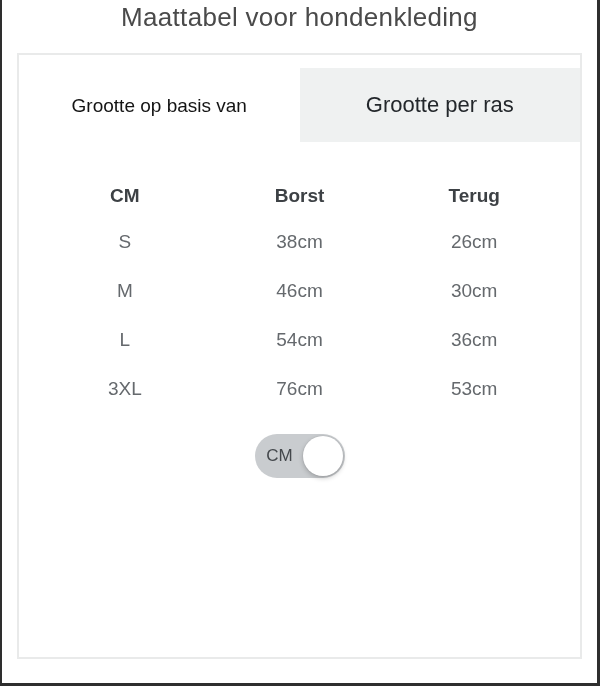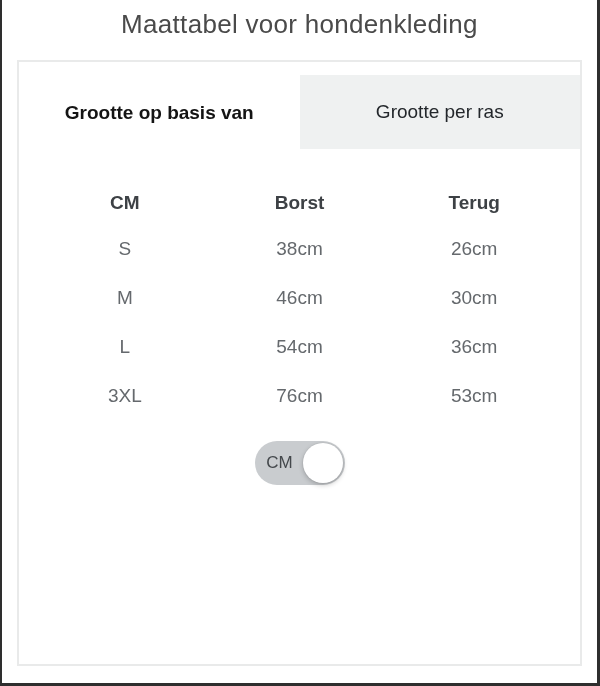--- a/index.html
+++ b/index.html
@@ -11,21 +11,20 @@
   }
   #frame {
     width: 600px; height: 686px;
     background: #ffffff;
     border-left: 2px solid #2e2e2e;
     border-right: 3px solid #2e2e2e;
     border-bottom: 3px solid #2e2e2e;
     overflow: hidden;
   }
   .page-title {
-    margin-top: 7px;
     text-align: center;
     font-size: 26px;
     font-weight: 400;
     line-height: 35px;
     color: #4a4a4a;
     letter-spacing: 0.3px;
   }
   .card {
     width: 565px;
     height: 606px;
@@ -42,34 +41,34 @@
     cursor: pointer;
   }
   .tab-active {
     display: flex;
     flex-direction: row;
     justify-content: center;
     align-items: center;
     padding-top: 10px;
     background: #ffffff;
     font-size: 19px;
-    font-weight: 700;
+    font-weight: 400;
     line-height: 30px;
     color: #141414;
     text-align: center;
   }
   .tab-inactive {
     margin-top: 13px;
     height: 74px;
     flex: 1 1 50%;
     display: flex;
     align-items: center;
     justify-content: center;
     background: #eff1f1;
-    font-size: 19px;
+    font-size: 22px;
     font-weight: 400;
     color: #23272b;
     text-align: center;
   }
   .size-table {
     width: 524px;
     margin: 28px auto 0;
     border-collapse: collapse;
     table-layout: fixed;
   }

